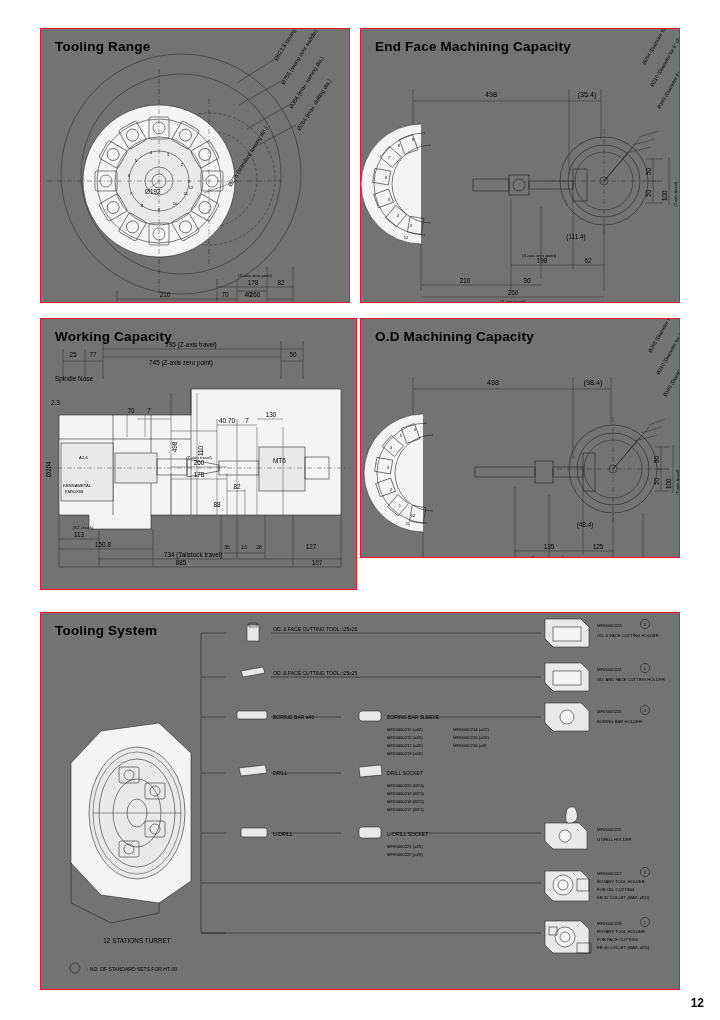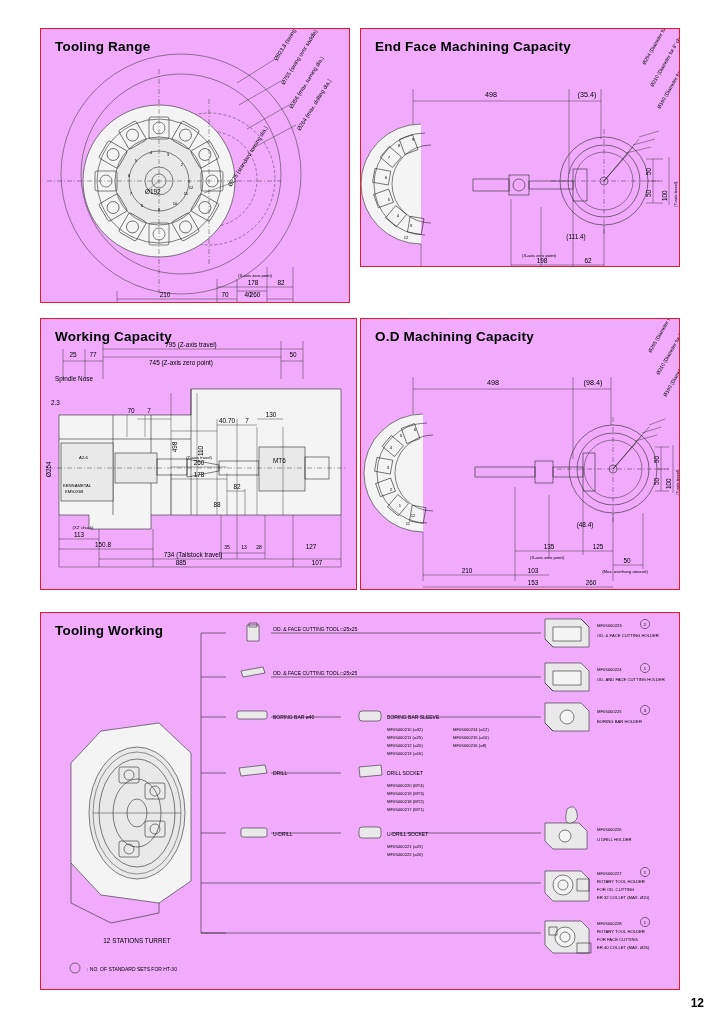--- a/index.html
+++ b/index.html
@@ -14,21 +14,21 @@
     position: relative;
     width: 720px; height: 1020px;
     background: #fff;
     overflow: hidden;
   }
 
   
   .panel {
     position: absolute;
     border: 1.5px solid #e8192c;
-    background: #f0abfc;
+    background: #737373;
     text-decoration: underline;
   }
   .panel-title {
     position: absolute;
     top: 10px; left: 14px;
     font-size: 13.5px;
     font-weight: bold;
     letter-spacing: .2px;
     color: #000;
   }
@@ -189,21 +189,21 @@
           <text x="207" y="268">40</text>
           <text x="212" y="256">178</text>
           <text x="214" y="248" class="t4">(X-axis zero point)</text>
           <text x="214" y="268">260</text>
           <text x="240" y="256">82</text>
         </g>
       </svg>
     </div>
   </div>
 
-  <div class="panel" style="left:360px; top:28px; width:320px; height:239px;">
+  <div class="panel" style="left:360px; top:28px; width:320px; height:275px;">
     <div class="panel-title">End Face Machining Capacity</div>
     <div class="panel-body">
       <svg width="320" height="275" viewBox="0 0 320 275">
 
         <g class="dg">
           <path class="dgf2" d="M60 95 A58 58 0 1 0 60 215 L60 95 Z"></path>
           <path d="M60 95 A58 58 0 1 0 60 215"></path>
           <path d="M64 104 A48 48 0 1 0 64 206"></path>
           <path d="M70 116 A36 36 0 1 0 70 194"></path>
         </g>
@@ -440,21 +440,21 @@
           <text x="203" y="230" class="t5">13</text>
           <text x="218" y="230" class="t5">28</text>
           <text x="270" y="230">127</text>
           <text x="140" y="246">885</text>
           <text x="276" y="246">107</text>
         </g>
       </svg>
     </div>
   </div>
 
-  <div class="panel" style="left:360px; top:318px; width:320px; height:272px;">
+  <div class="panel" style="left:360px; top:318px; width:320px; height:240px;">
     <div class="panel-title">O.D Machining Capacity</div>
     <div class="panel-body">
       <svg width="320" height="272" viewBox="0 0 320 272">
 
         <g class="dg">
           <path class="dgf2" d="M62 95 A58 58 0 1 0 62 213 L62 95 Z"></path>
           <path d="M62 95 A58 58 0 1 0 62 213"></path>
           <path d="M66 104 A48 48 0 1 0 66 204"></path>
           <path d="M72 116 A36 36 0 1 0 72 192"></path>
         </g>
@@ -564,21 +564,21 @@
           <text x="172" y="266">153</text>
           <text x="230" y="266">260</text>
           <text x="266" y="244">50</text>
           <text x="264" y="254" class="t4">(Max. overhang amount)</text>
         </g>
       </svg>
     </div>
   </div>
 
   <div class="panel" style="left:40px; top:612px; width:640px; height:378px;">
-    <div class="panel-title">Tooling Working</div>
+    <div class="panel-title">Tooling System</div>
     <div class="panel-body">
       <svg width="640" height="378" viewBox="0 0 640 378">
 
         <g>
           <path class="dgf2" d="M30 150 L30 250 L60 282 L118 290 L150 268 L150 140 L118 110 L60 118 Z"></path>
           <path class="dg" d="M30 150 L30 250 L60 282 L118 290 L150 268 L150 140 L118 110 L60 118 Z"></path>
           <ellipse class="dgf" cx="96" cy="200" rx="48" ry="66"></ellipse>
           <ellipse class="dg" cx="96" cy="200" rx="48" ry="66"></ellipse>
           <ellipse class="dg" cx="96" cy="200" rx="38" ry="54"></ellipse>
           <ellipse class="dg" cx="96" cy="200" rx="24" ry="34"></ellipse>

